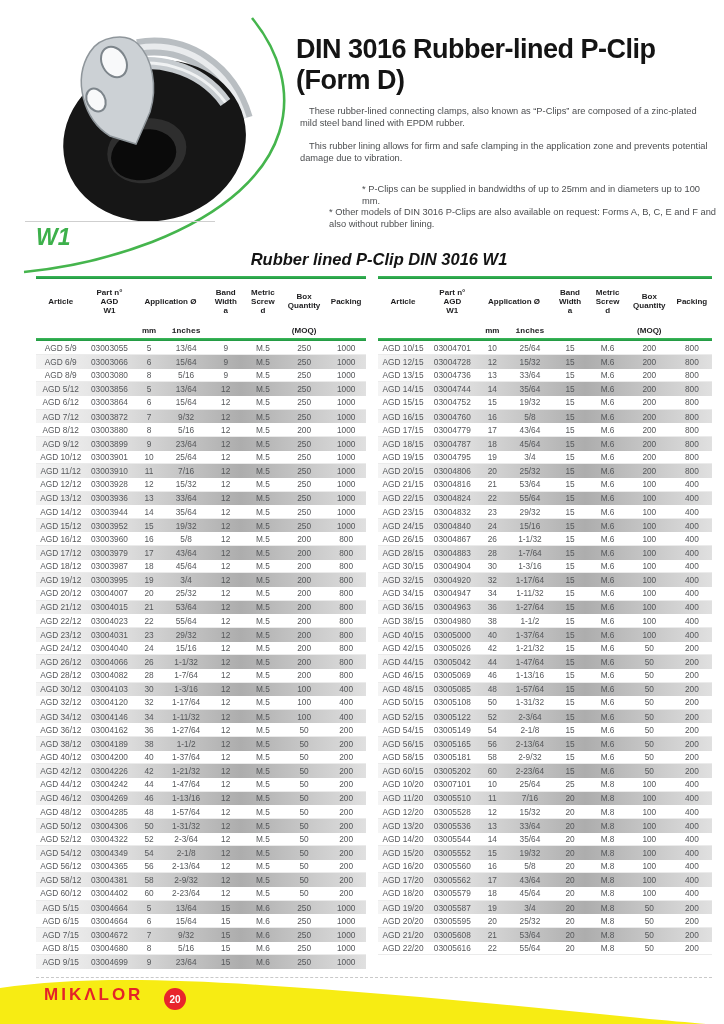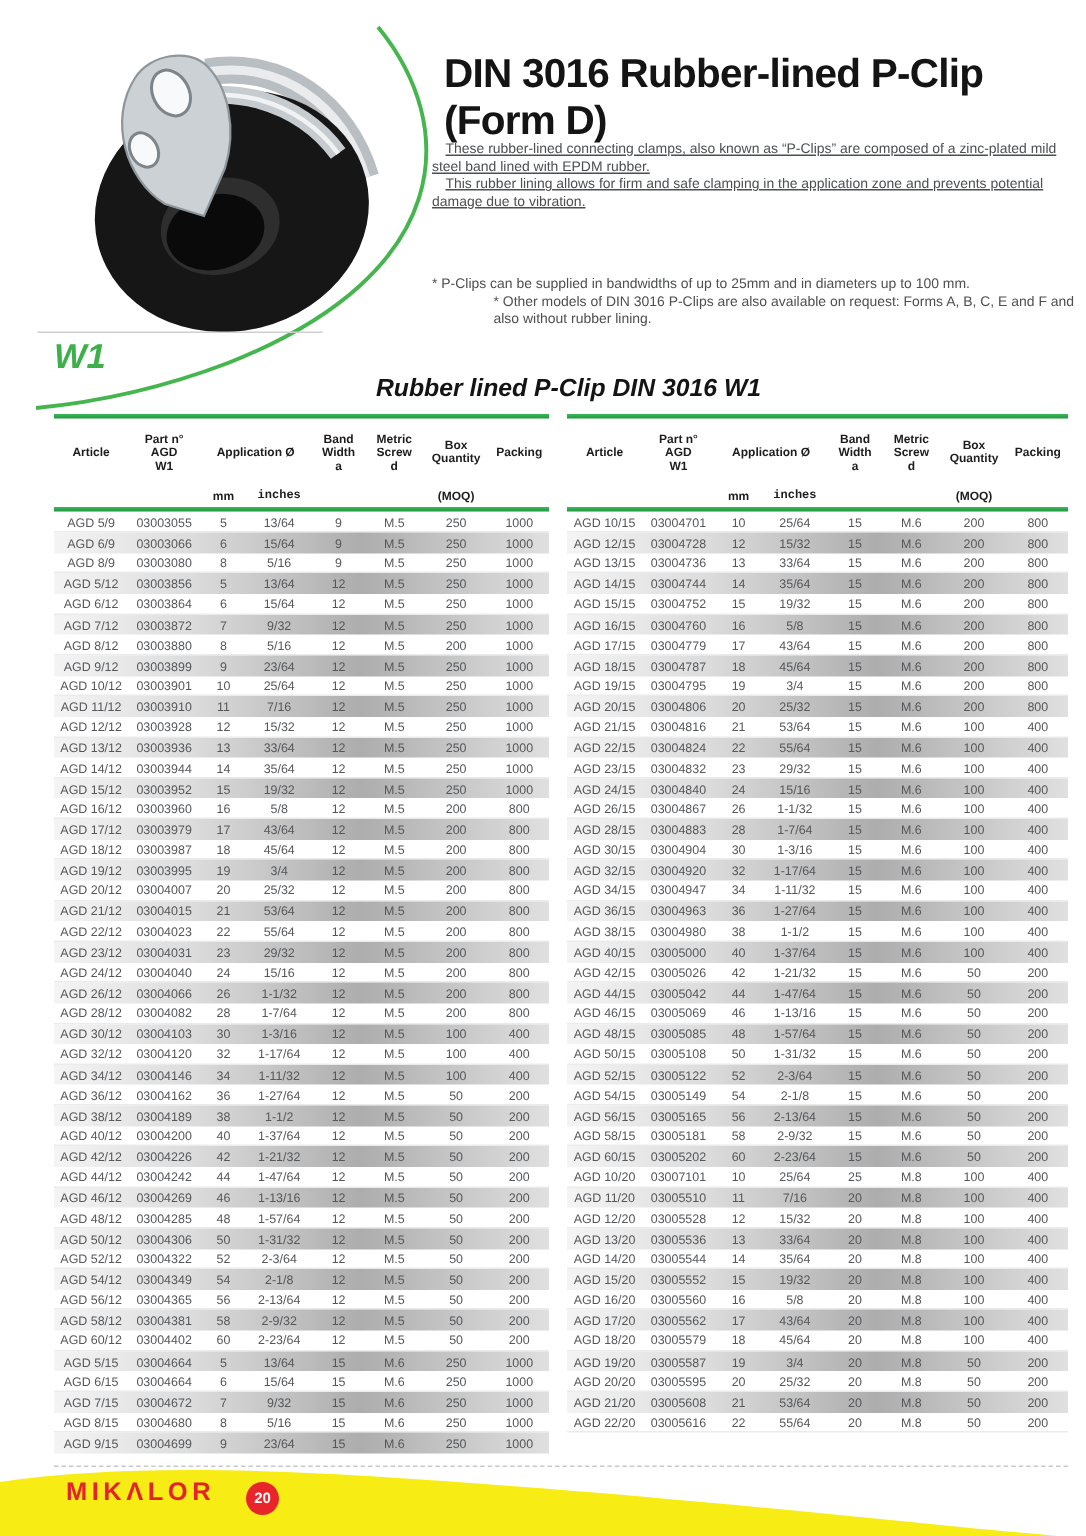--- a/index.html
+++ b/index.html
@@ -2,25 +2,25 @@
 <html><head>
 <meta charset="utf-8">
 <style>
   html,body{margin:0;padding:0;background:#9a9a9a;}
   .page{position:relative;width:724px;height:1024px;background:#ffffff;overflow:hidden;
         font-family:"Liberation Sans", sans-serif;color:#4c4e50;}
   
   .title{position:absolute;left:296px;top:34px;width:420px;font-size:27px;line-height:31px;
          font-weight:bold;color:#141414;letter-spacing:-0.5px;}
   .intro{position:absolute;left:288px;top:94px;width:432px;font-size:9.3px;line-height:11.6px;color:#4c4e50;}
-  .intro p{margin:0;text-decoration:underline;}
+  .intro p{margin:12px;}
   .intro p.ind{text-indent:9px;}
   .notes{position:absolute;left:288px;top:184px;width:430px;font-size:9.3px;line-height:11.6px;color:#4c4e50;}
   .notes p{margin:0;}
-  .notes p.n1{}
+  .notes p.n1{margin-left:74px;}
   .notes p.n2{margin-left:41px;}
   .notes p.n3{margin-left:18px;}
   .series{position:absolute;left:36px;top:224px;font-size:23px;font-weight:bold;font-style:italic;color:#3db04b;}
   .photo-underline{position:absolute;left:25px;top:221px;width:190px;height:1px;background:#cfcfcf;}
   .swoosh{position:absolute;left:0;top:14px;pointer-events:none;}
   .clip-art{position:absolute;left:32px;top:28px;}
   
   .table-title{position:absolute;left:17px;top:250px;width:724px;text-align:center;
                font-size:16.5px;font-weight:bold;font-style:italic;color:#141414;}
   .htable{position:absolute;top:276px;}

